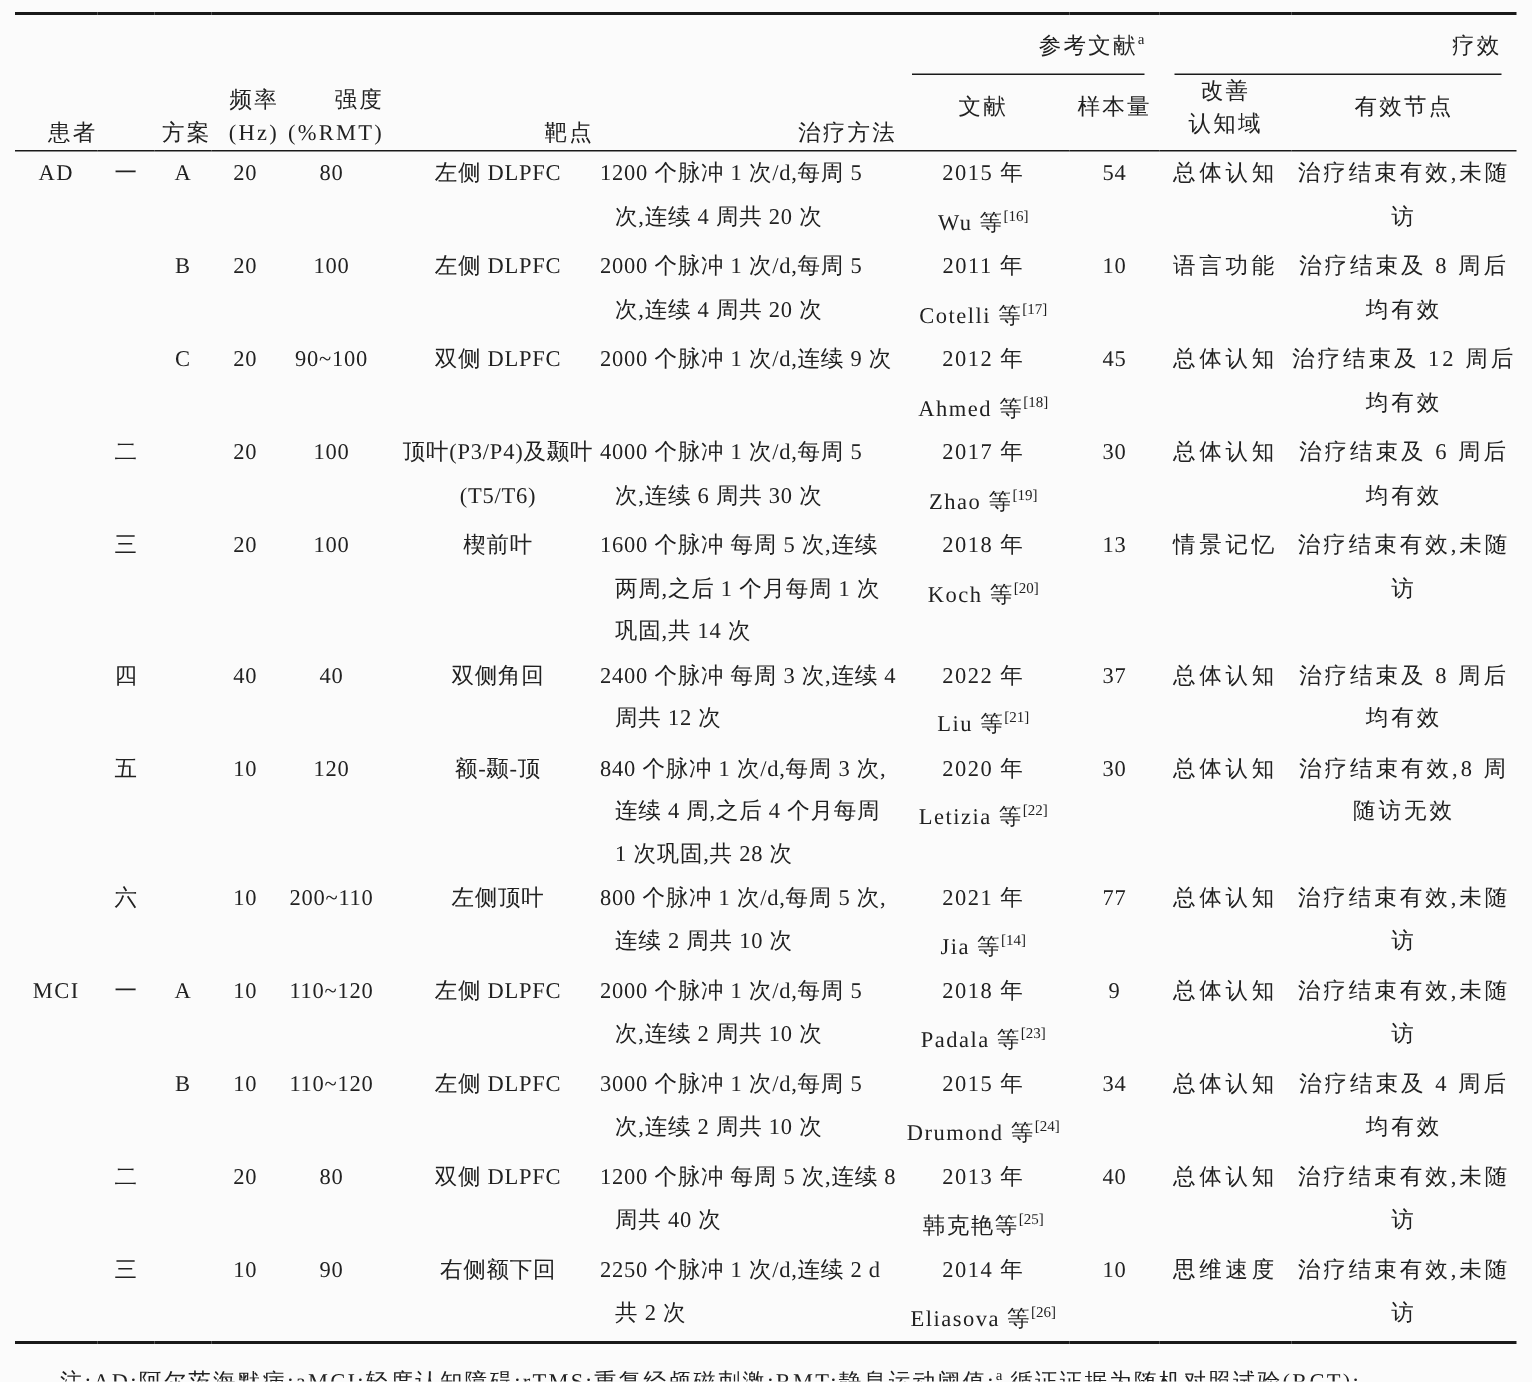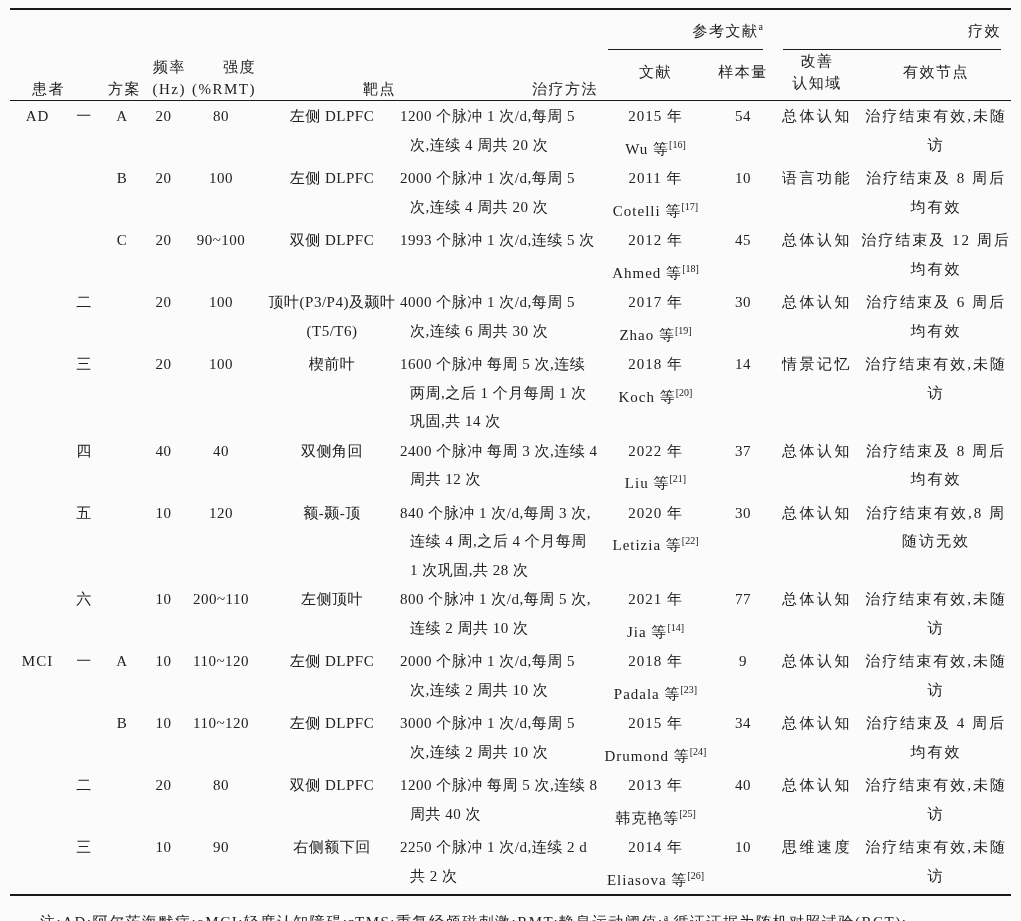--- a/index.html
+++ b/index.html
@@ -157,21 +157,21 @@
           <td class="domain">语言功能</td>
           <td class="node">治疗结束及 8 周后均有效</td>
         </tr>
         <tr>
           <td class="c patient"></td>
           <td class="c"></td>
           <td class="c">C</td>
           <td class="c">20</td>
           <td class="c">90~100</td>
           <td class="target">双侧 DLPFC</td>
-          <td class="method">1993 个脉冲 1 次/d,连续 5 次</td>
+          <td class="method">2000 个脉冲 1 次/d,连续 9 次</td>
           <td class="c ref">
             <div>2012 年</div>
             <div><span>Ahmed 等</span><sup>[18]</sup></div>
           </td>
           <td class="c">45</td>
           <td class="domain">总体认知</td>
           <td class="node">治疗结束及 12 周后均有效</td>
         </tr>
         <tr>
           <td class="c patient"></td>
@@ -194,21 +194,21 @@
           <td class="c">三</td>
           <td class="c"></td>
           <td class="c">20</td>
           <td class="c">100</td>
           <td class="target">楔前叶</td>
           <td class="method">1600 个脉冲 每周 5 次,连续两周,之后 1 个月每周 1 次巩固,共 14 次</td>
           <td class="c ref">
             <div>2018 年</div>
             <div><span>Koch 等</span><sup>[20]</sup></div>
           </td>
-          <td class="c">14</td>
+          <td class="c">13</td>
           <td class="domain">情景记忆</td>
           <td class="node">治疗结束有效,未随访</td>
         </tr>
         <tr>
           <td class="c patient"></td>
           <td class="c">四</td>
           <td class="c"></td>
           <td class="c">40</td>
           <td class="c">40</td>
           <td class="target">双侧角回</td>

